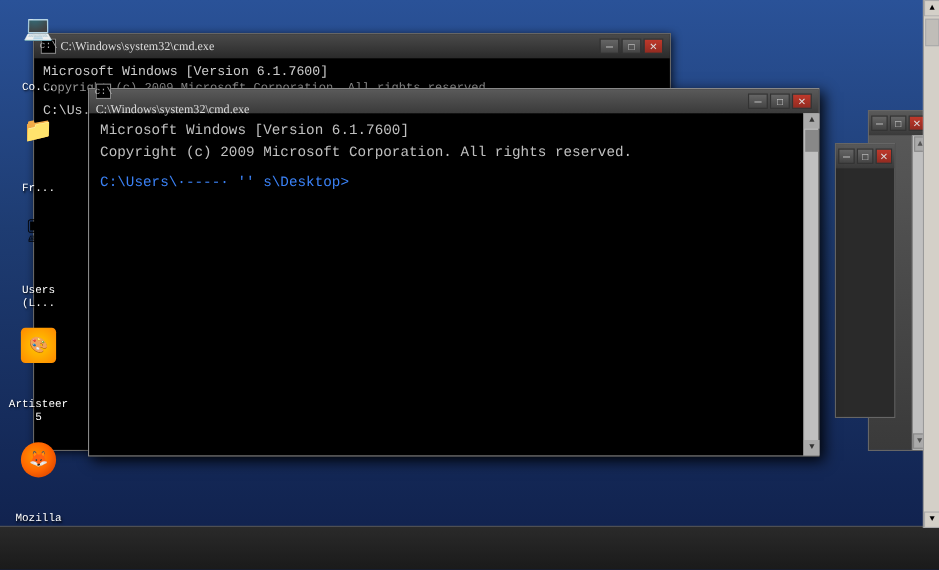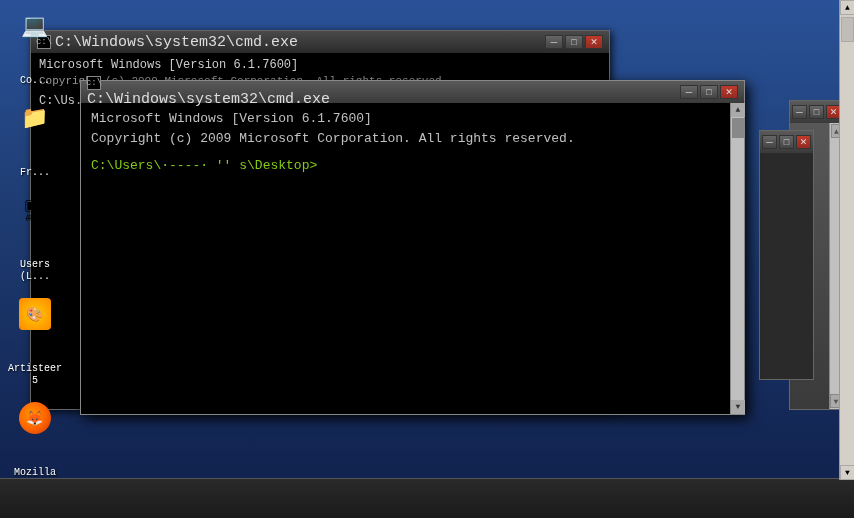--- a/index.html
+++ b/index.html
@@ -111,23 +111,23 @@
       background: #000;
       border: 1px solid #888;
       display: flex;
       align-items: center;
       justify-content: center;
       font-size: 9px;
       color: #aaa;
     }
 
     .cmd-title-text {
-      font-size: 15px;
+      font-size: 11px;
       color: #ddd;
-      font-family: Liberation Mono, monospace;
+      font-family: Liberation Serif, serif;
     }
 
     .titlebar-buttons-back {
       display: flex;
       gap: 2px;
     }
 
     .tb-btn {
       width: 18px;
       height: 14px;
@@ -331,21 +331,21 @@
       <div class="titlebar-buttons-front">
         <div class="tb-btn">─</div>
         <div class="tb-btn">□</div>
         <div class="tb-btn close">✕</div>
       </div>
     </div>
     <div class="cmd-content-front">
       <div style="color:#c0c0c0;">Microsoft Windows [Version 6.1.7600]</div>
       <div style="color:#c0c0c0;">Copyright (c) 2009 Microsoft Corporation.  All rights reserved.</div>
       <div style="height:8px;"></div>
-      <div style="color:#84cc16;">C:\Users\·----·  ''  s\Desktop&gt;</div>
+      <div style="color:#3b82f6;">C:\Users\·----·  ''  s\Desktop&gt;</div>
 
       <div class="cmd-scrollbar">
         <div class="scrollbar-arrow">▲</div>
         <div class="scrollbar-thumb"></div>
         <div style="flex:1;"></div>
         <div class="scrollbar-arrow">▼</div>
       </div>
     </div>
   </div>
 

